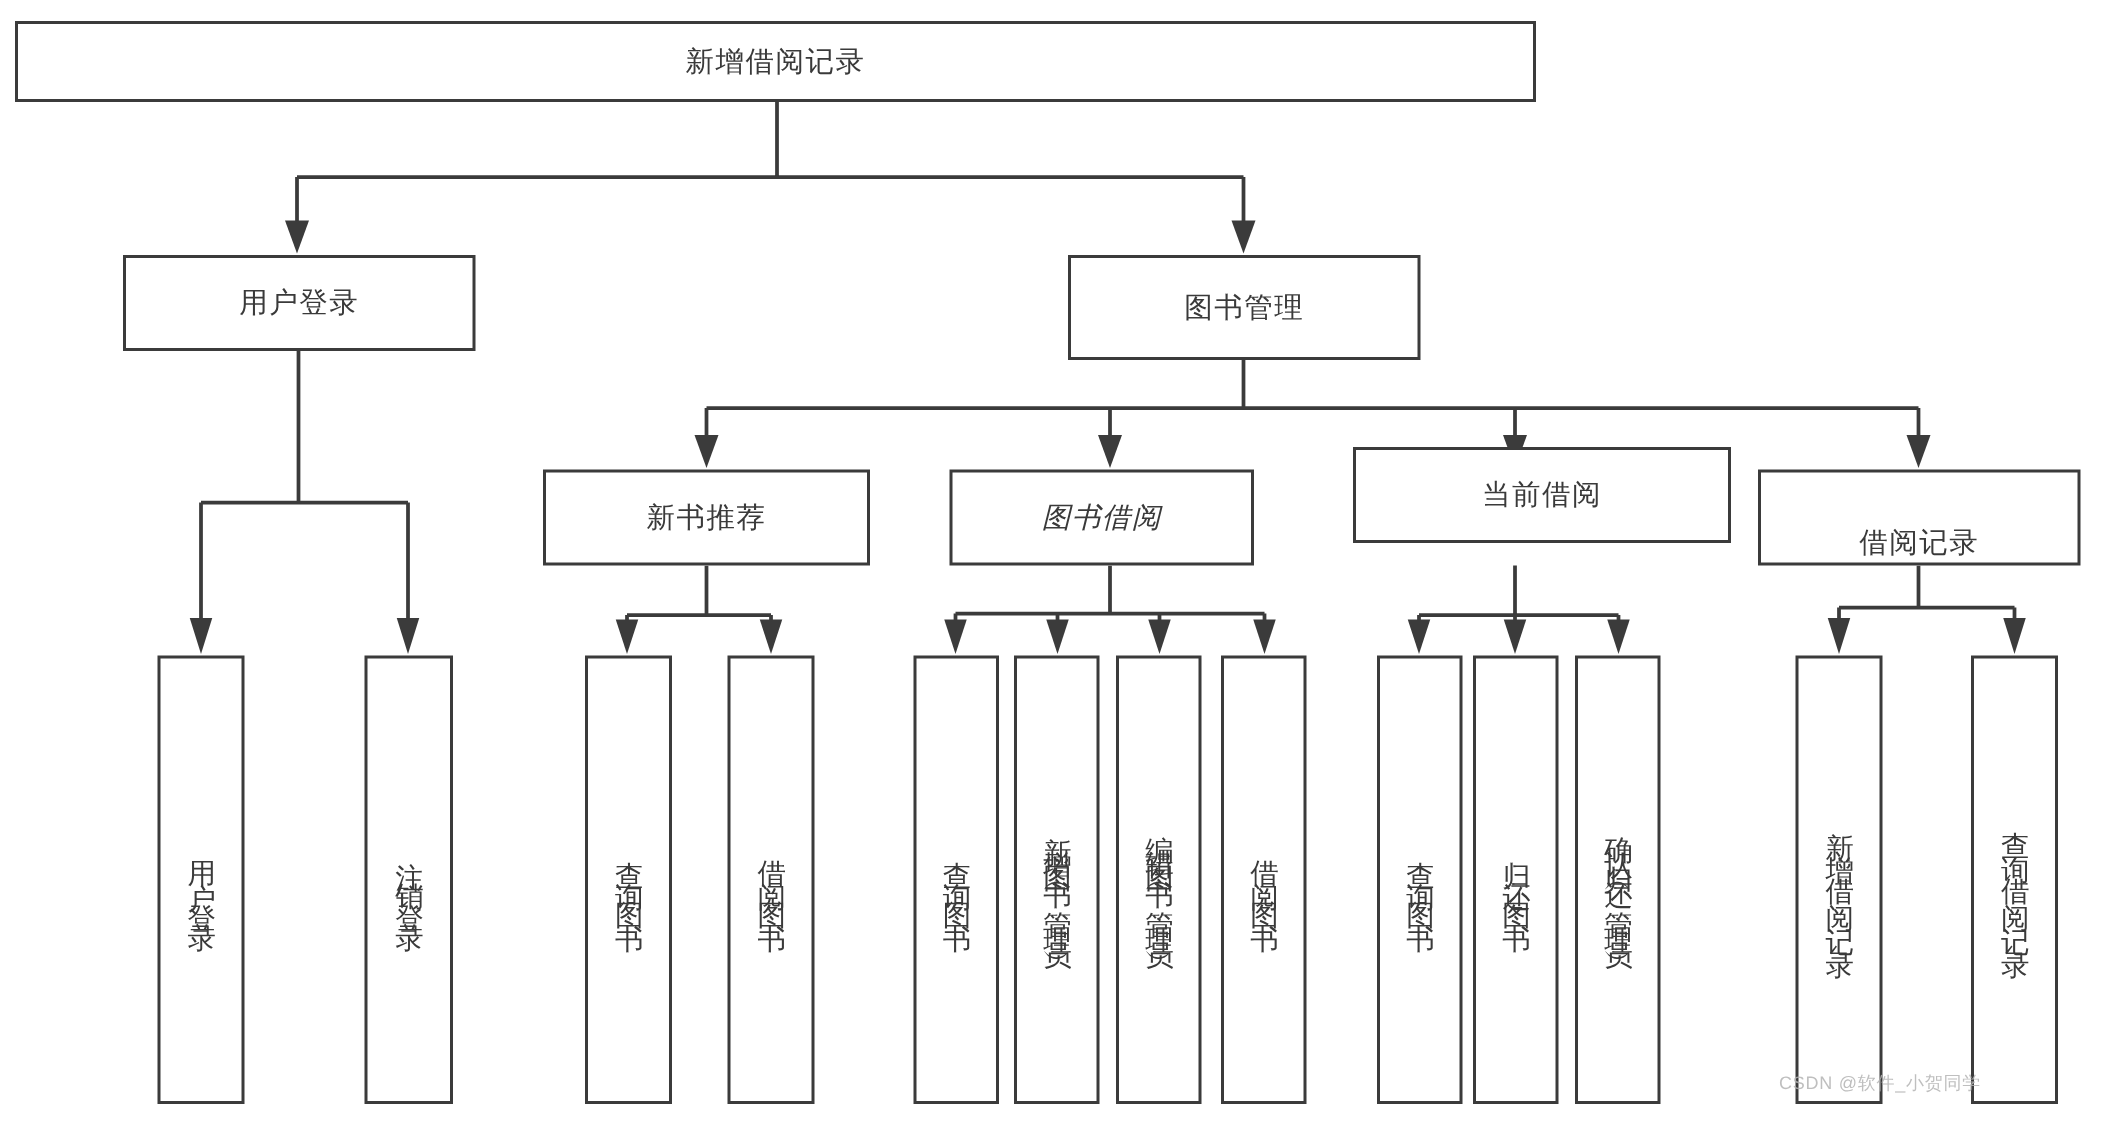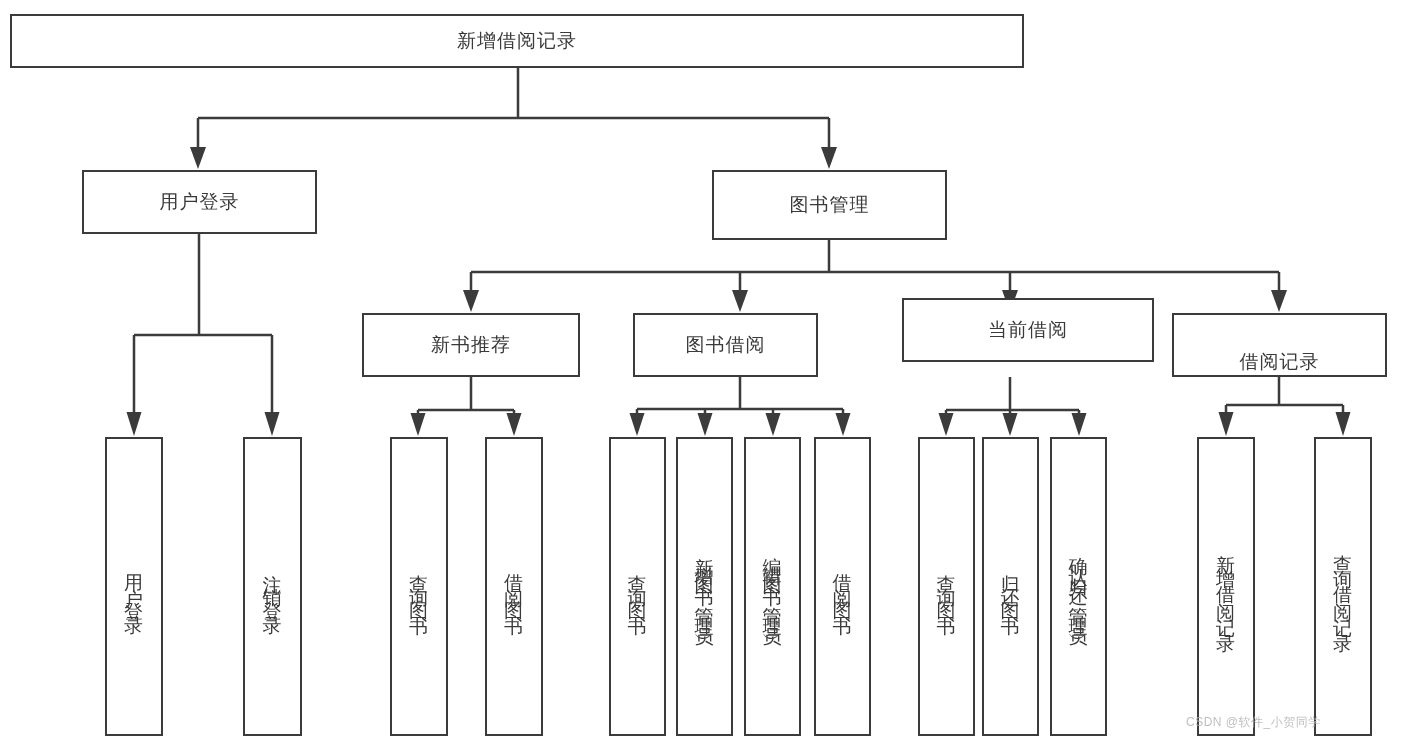--- a/index.html
+++ b/index.html
@@ -88,21 +88,21 @@
 <div class="node h-node" style="left:82px;top:170px;width:235px;height:64px;">
   <span>用户登录</span>
 </div>
 <div class="node h-node" style="left:712px;top:170px;width:235px;height:70px;">
   <span>图书管理</span>
 </div>
 
 <div class="node h-node" style="left:362px;top:313px;width:218px;height:64px;">
   <span>新书推荐</span>
 </div>
-<div class="node h-node" style="left:633px;top:313px;width:185px;height:64px;">
+<div class="node h-node" style="left:633px;top:313px;width:203px;height:64px;font-style:italic;">
   <span>图书借阅</span>
 </div>
 <div class="node h-node" style="left:902px;top:298px;width:252px;height:64px;">
   <span>当前借阅</span>
 </div>
 <div class="node h-node" style="left:1172px;top:313px;width:215px;height:64px;align-items:flex-end;">
   <span>借阅记录</span>
 </div>
 
 <div class="node v-node ls-4" style="left:105px;top:437px;width:58px;height:299px;">

